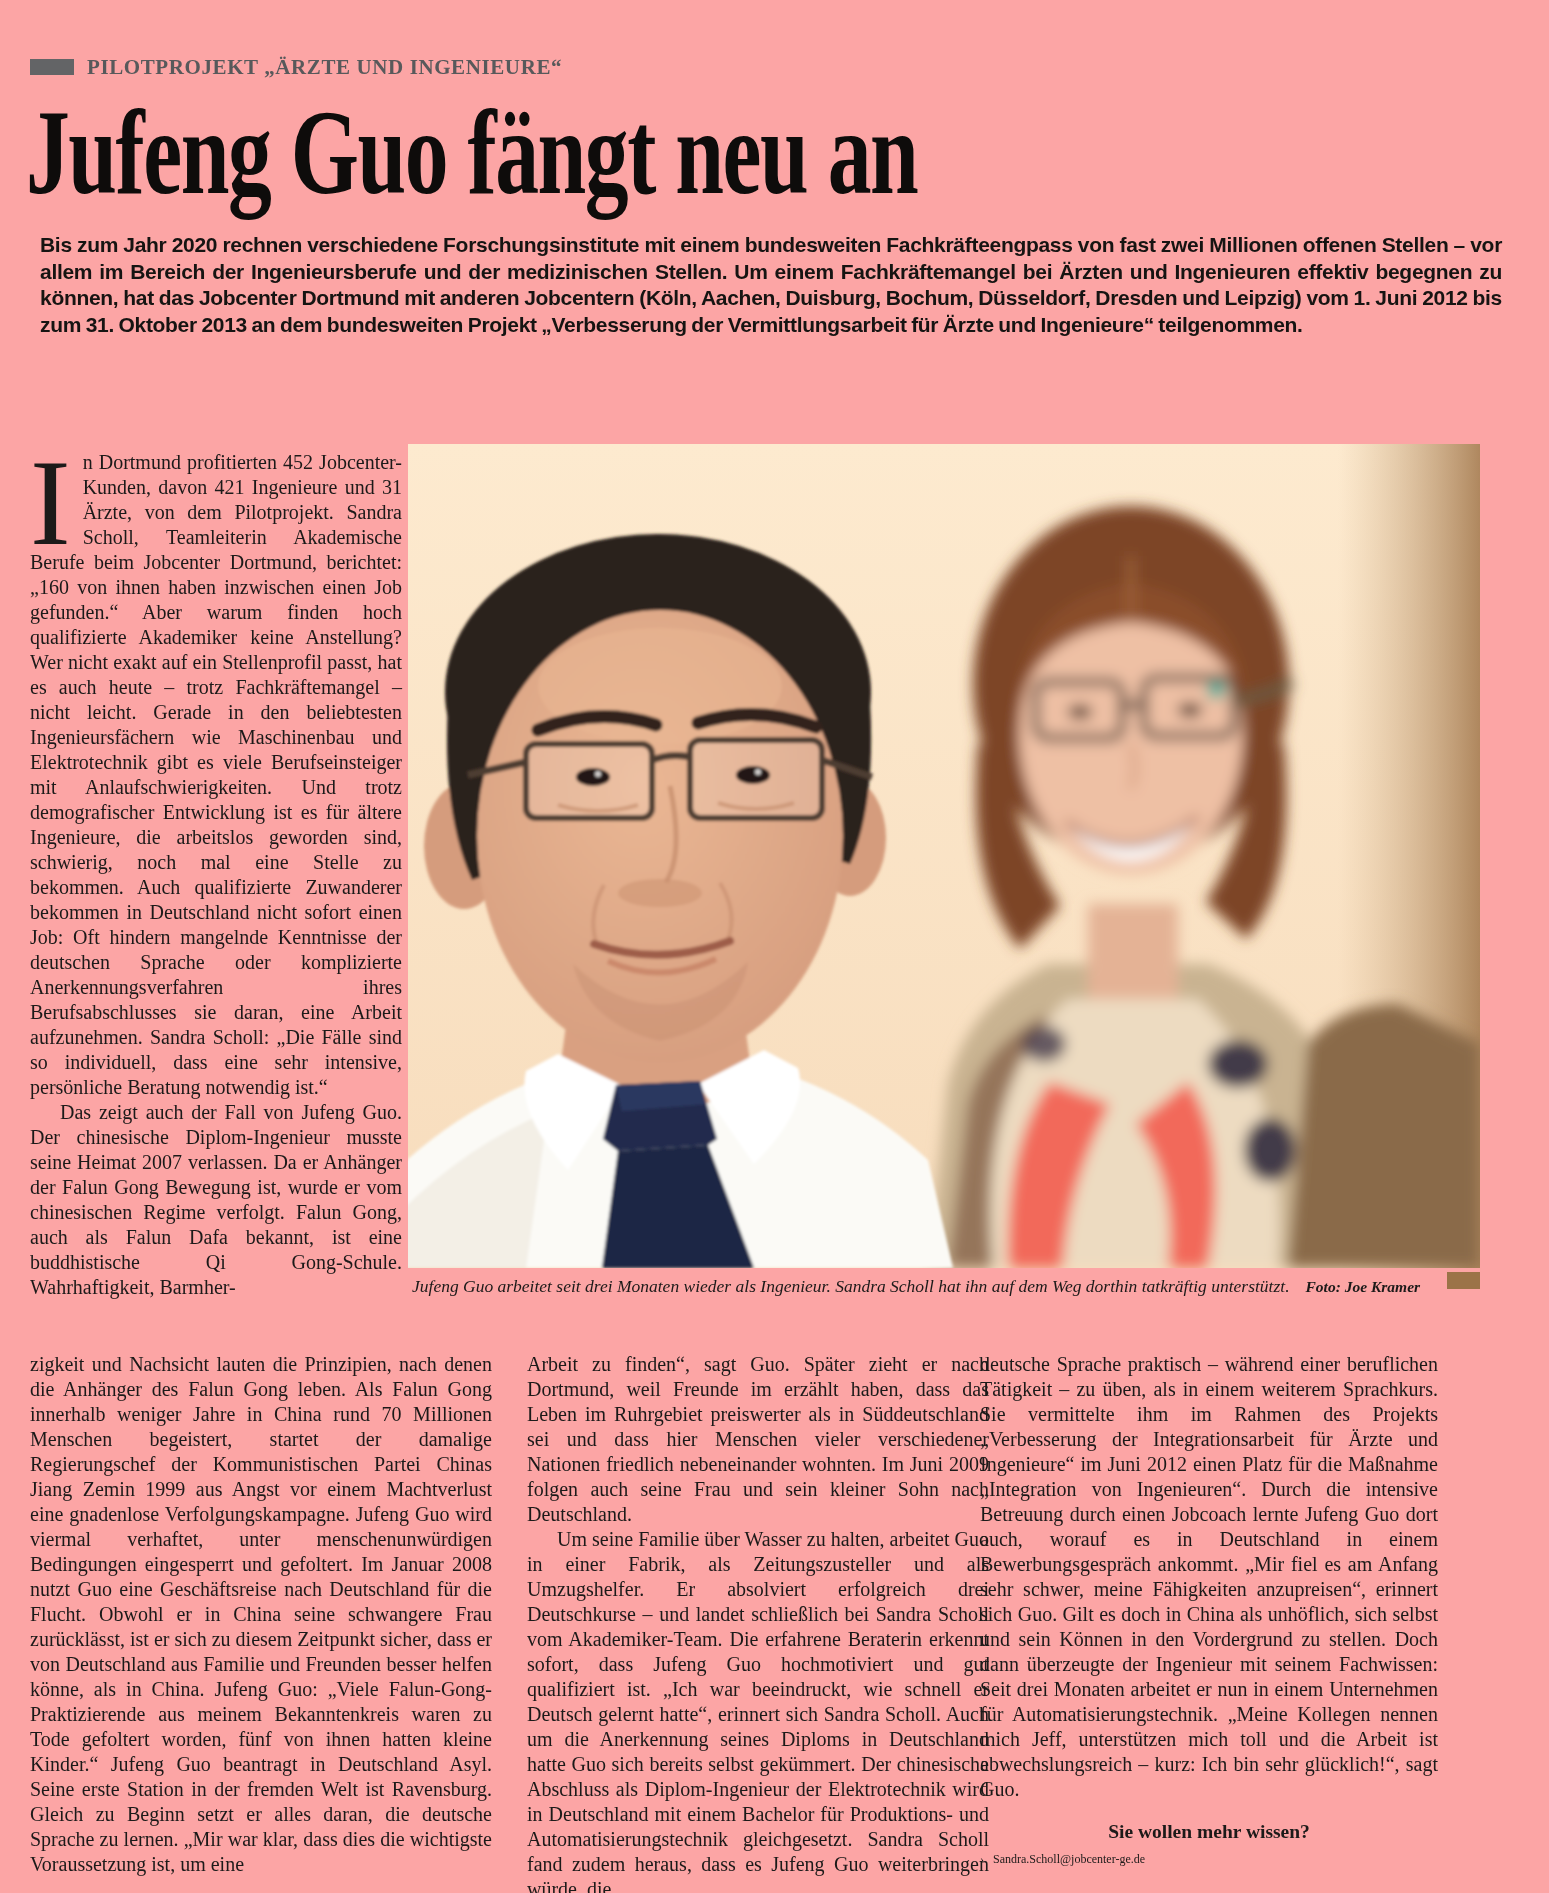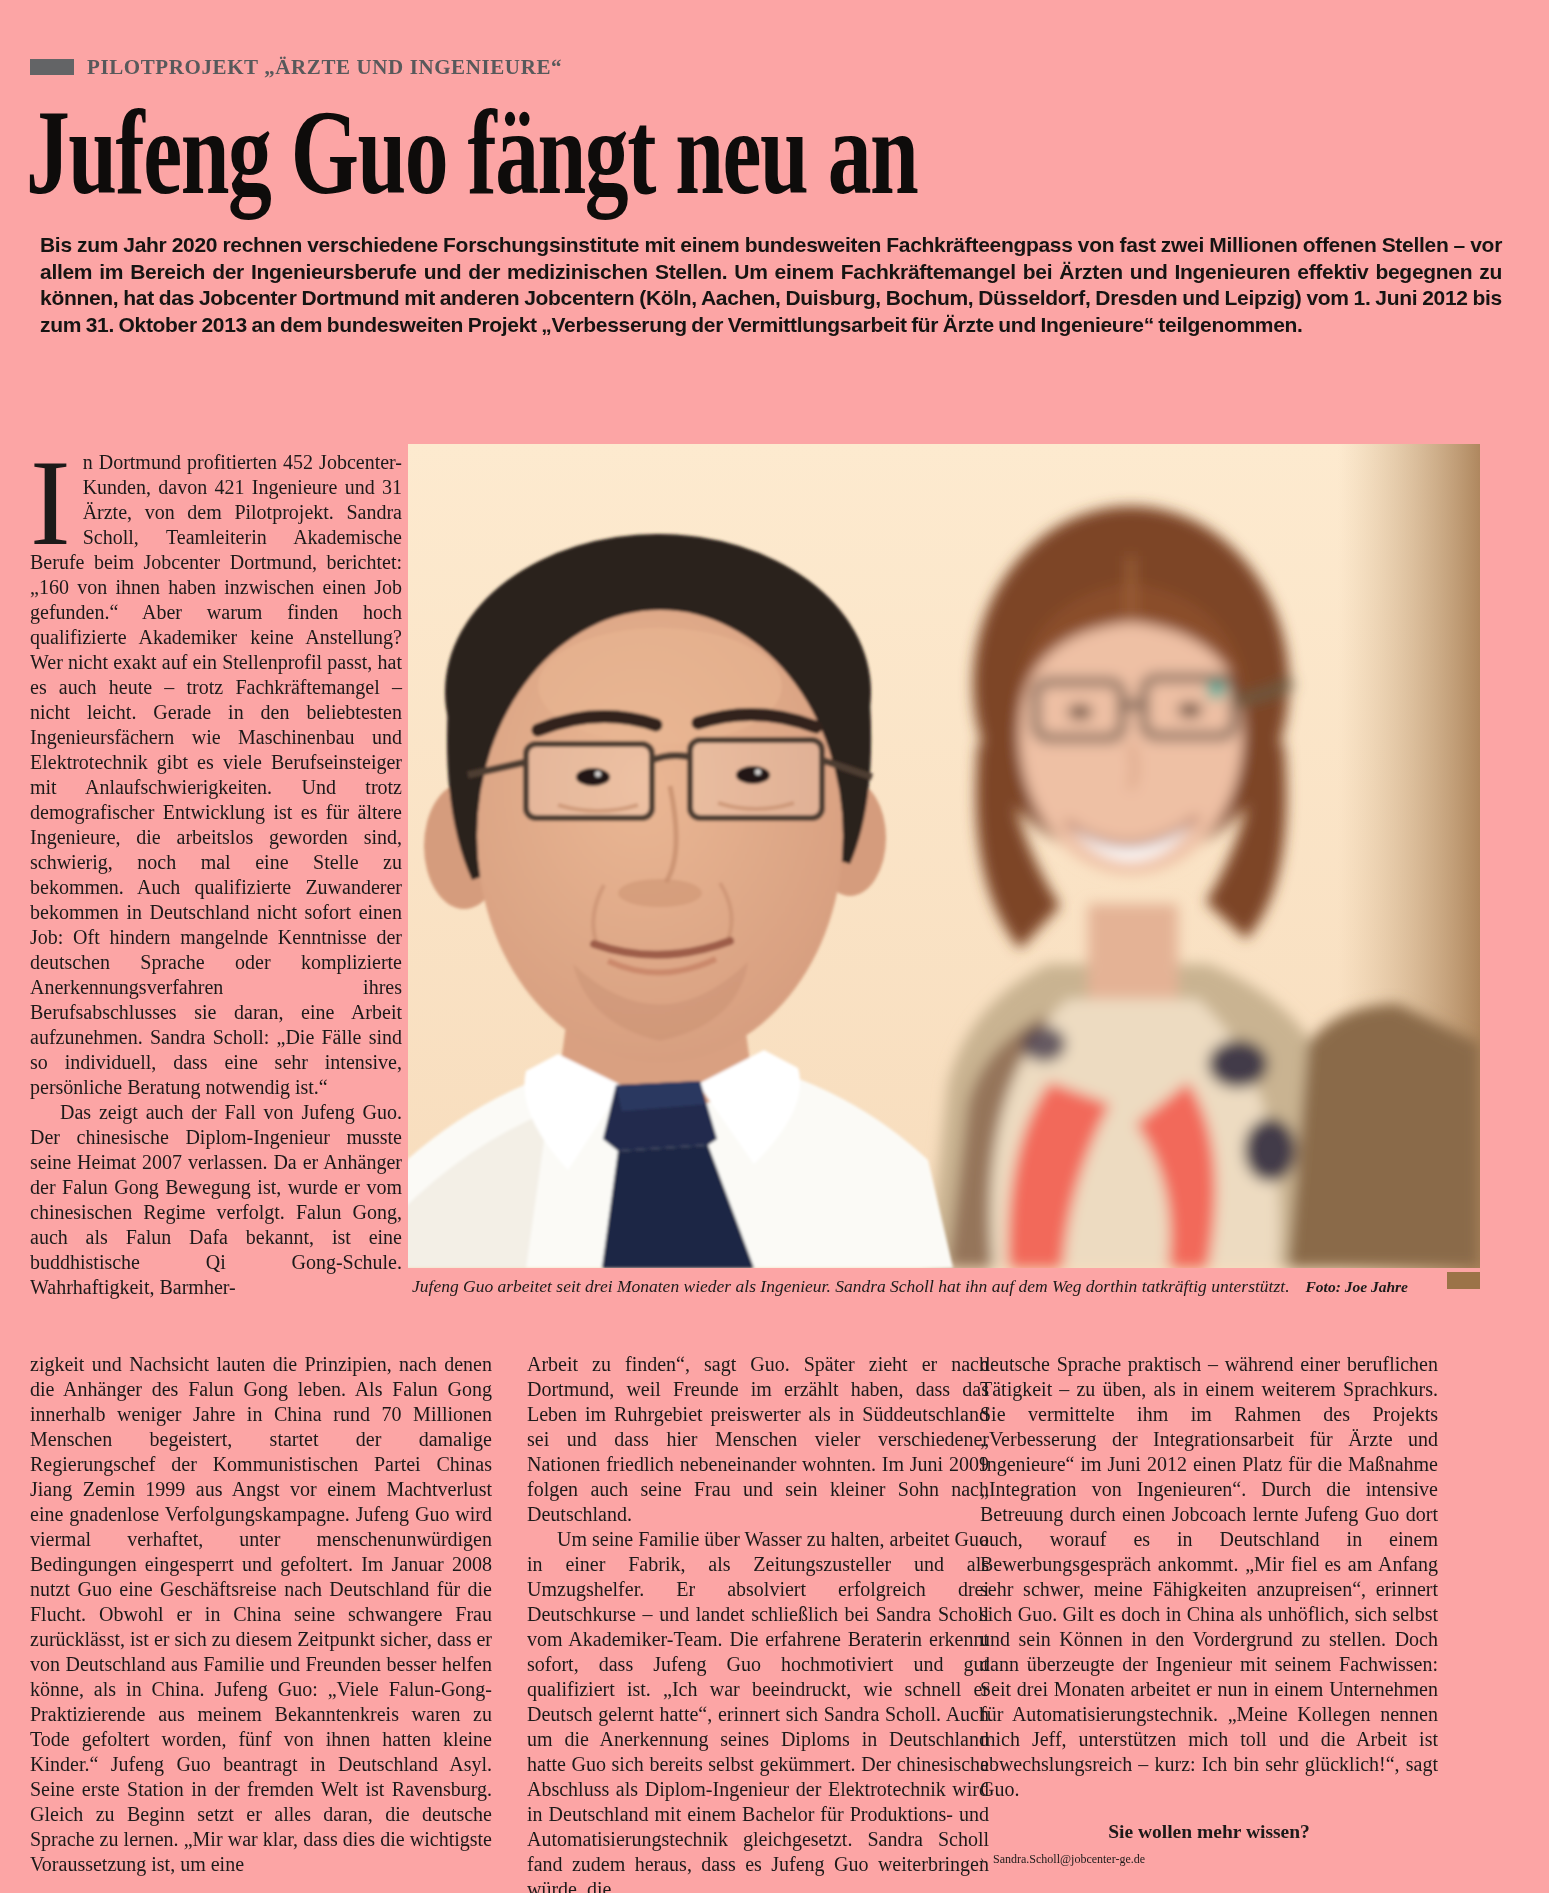--- a/index.html
+++ b/index.html
@@ -168,21 +168,21 @@
         <path d="M 196 441 Q 180 470 188 498" stroke="#c58c6c" stroke-width="4" fill="none" opacity="0.6"></path>
         <path d="M 312 439 Q 330 468 320 496" stroke="#c58c6c" stroke-width="4" fill="none" opacity="0.6"></path>
         <path d="M 186 500 Q 252 523 322 497" stroke="#9e5d49" stroke-width="8" fill="none" stroke-linecap="round"></path>
         <path d="M 200 517 Q 252 541 308 515" stroke="#c17a5e" stroke-width="6" fill="none" opacity="0.65"></path>
         <path d="M 165 520 Q 252 602 340 518 Q 330 580 252 597 Q 180 580 165 520 Z" fill="#bd8568" opacity="0.3"></path>
       </g>
     </svg>
   </div>
 
   <div class="caption">
-    <span class="cap-text">Jufeng Guo arbeitet seit drei Monaten wieder als Ingenieur. Sandra Scholl hat ihn auf dem Weg dorthin tatkräftig unterstützt.</span><span class="cap-credit">Foto: Joe Jahre</span>
+    <span class="cap-text">Jufeng Guo arbeitet seit drei Monaten wieder als Ingenieur. Sandra Scholl hat ihn auf dem Weg dorthin tatkräftig unterstützt.</span><span class="cap-credit">Foto: Joe Kramer</span>
   </div>
   <div class="caption-square"></div>
 
   <div class="bcol bcol1">
     <p>zigkeit und Nachsicht lauten die Prinzipien, nach denen die Anhänger des Falun Gong leben. Als Falun Gong innerhalb weniger Jahre in China rund 70 Millionen Menschen begeistert, startet der damalige Regierungschef der Kommunistischen Partei Chinas Jiang Zemin 1999 aus Angst vor einem Machtverlust eine gnadenlose Verfolgungskampagne. Jufeng Guo wird viermal verhaftet, unter menschenunwürdigen Bedingungen eingesperrt und gefoltert. Im Januar 2008 nutzt Guo eine Geschäftsreise nach Deutschland für die Flucht. Obwohl er in China seine schwangere Frau zurücklässt, ist er sich zu diesem Zeitpunkt sicher, dass er von Deutschland aus Familie und Freunden besser helfen könne, als in China. Jufeng Guo: „Viele Falun-Gong-Praktizierende aus meinem Bekanntenkreis waren zu Tode gefoltert worden, fünf von ihnen hatten kleine Kinder.“ Jufeng Guo beantragt in Deutschland Asyl. Seine erste Station in der fremden Welt ist Ravensburg. Gleich zu Beginn setzt er alles daran, die deutsche Sprache zu lernen. „Mir war klar, dass dies die wichtigste Voraussetzung ist, um eine</p>
   </div>
 
   <div class="bcol bcol2">
     <p>Arbeit zu finden“, sagt Guo. Später zieht er nach Dortmund, weil Freunde im erzählt haben, dass das Leben im Ruhrgebiet preiswerter als in Süddeutschland sei und dass hier Menschen vieler verschiedener Nationen friedlich nebeneinander wohnten. Im Juni 2009 folgen auch seine Frau und sein kleiner Sohn nach Deutschland.</p>
     <p class="p-indent">Um seine Familie über Wasser zu halten, arbeitet Guo in einer Fabrik, als Zeitungszusteller und als Umzugshelfer. Er absolviert erfolgreich drei Deutschkurse – und landet schließlich bei Sandra Scholl vom Akademiker-Team. Die erfahrene Beraterin erkennt sofort, dass Jufeng Guo hochmotiviert und gut qualifiziert ist. „Ich war beeindruckt, wie schnell er Deutsch gelernt hatte“, erinnert sich Sandra Scholl. Auch um die Anerkennung seines Diploms in Deutschland hatte Guo sich bereits selbst gekümmert. Der chinesische Abschluss als Diplom-Ingenieur der Elektrotechnik wird in Deutschland mit einem Bachelor für Produktions- und Automatisierungstechnik gleichgesetzt. Sandra Scholl fand zudem heraus, dass es Jufeng Guo weiterbringen würde, die</p>

